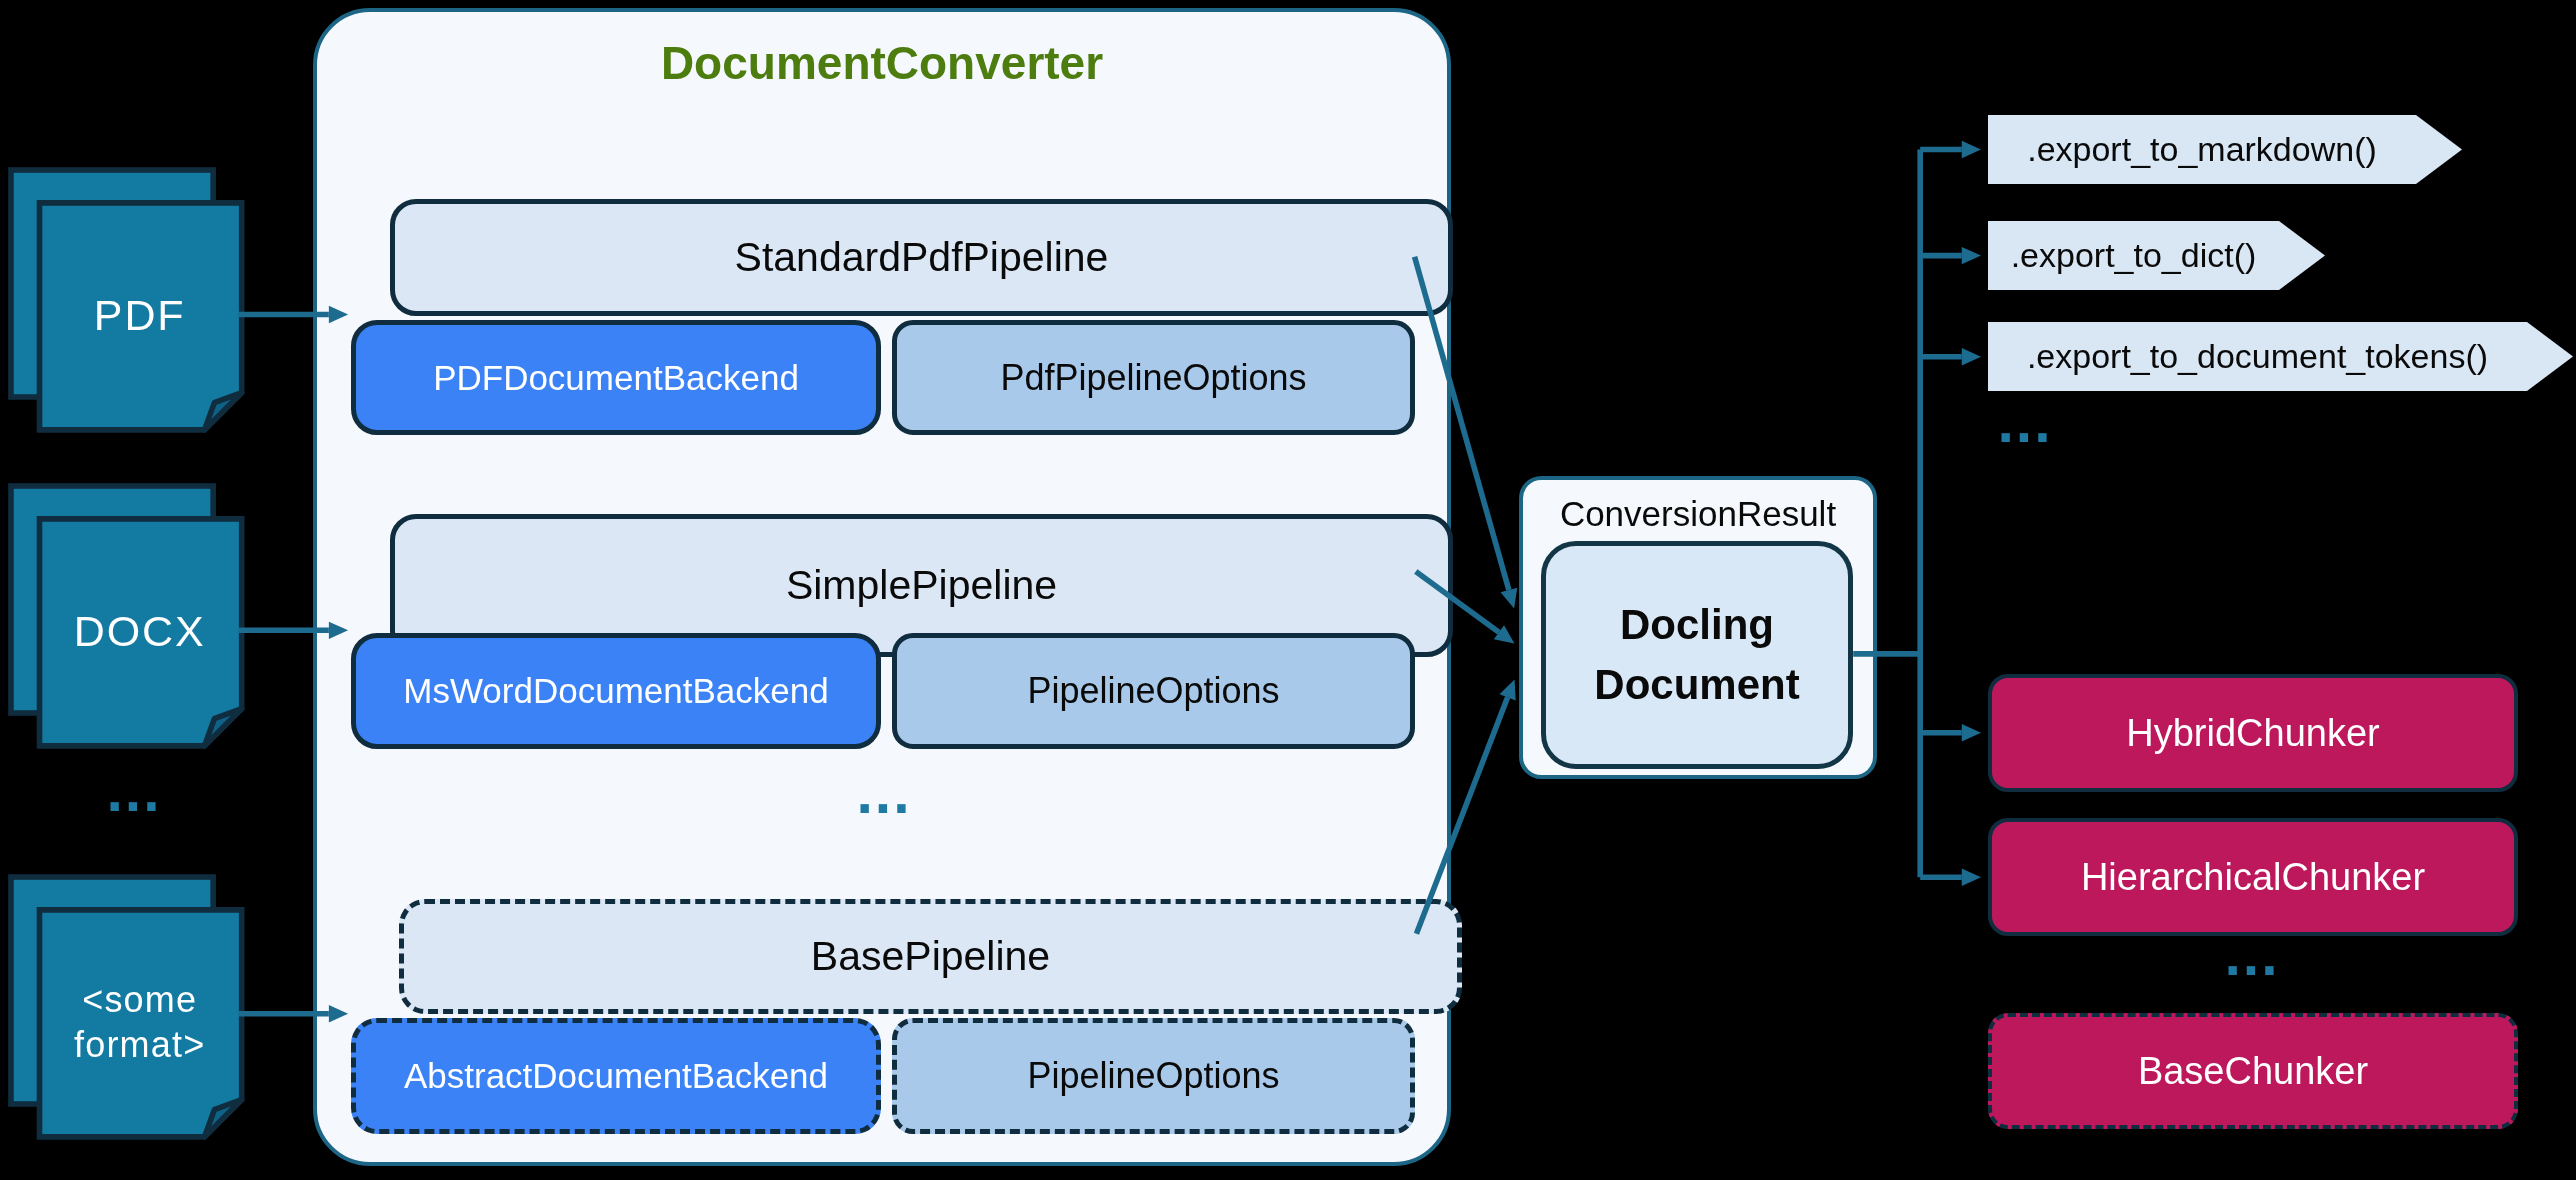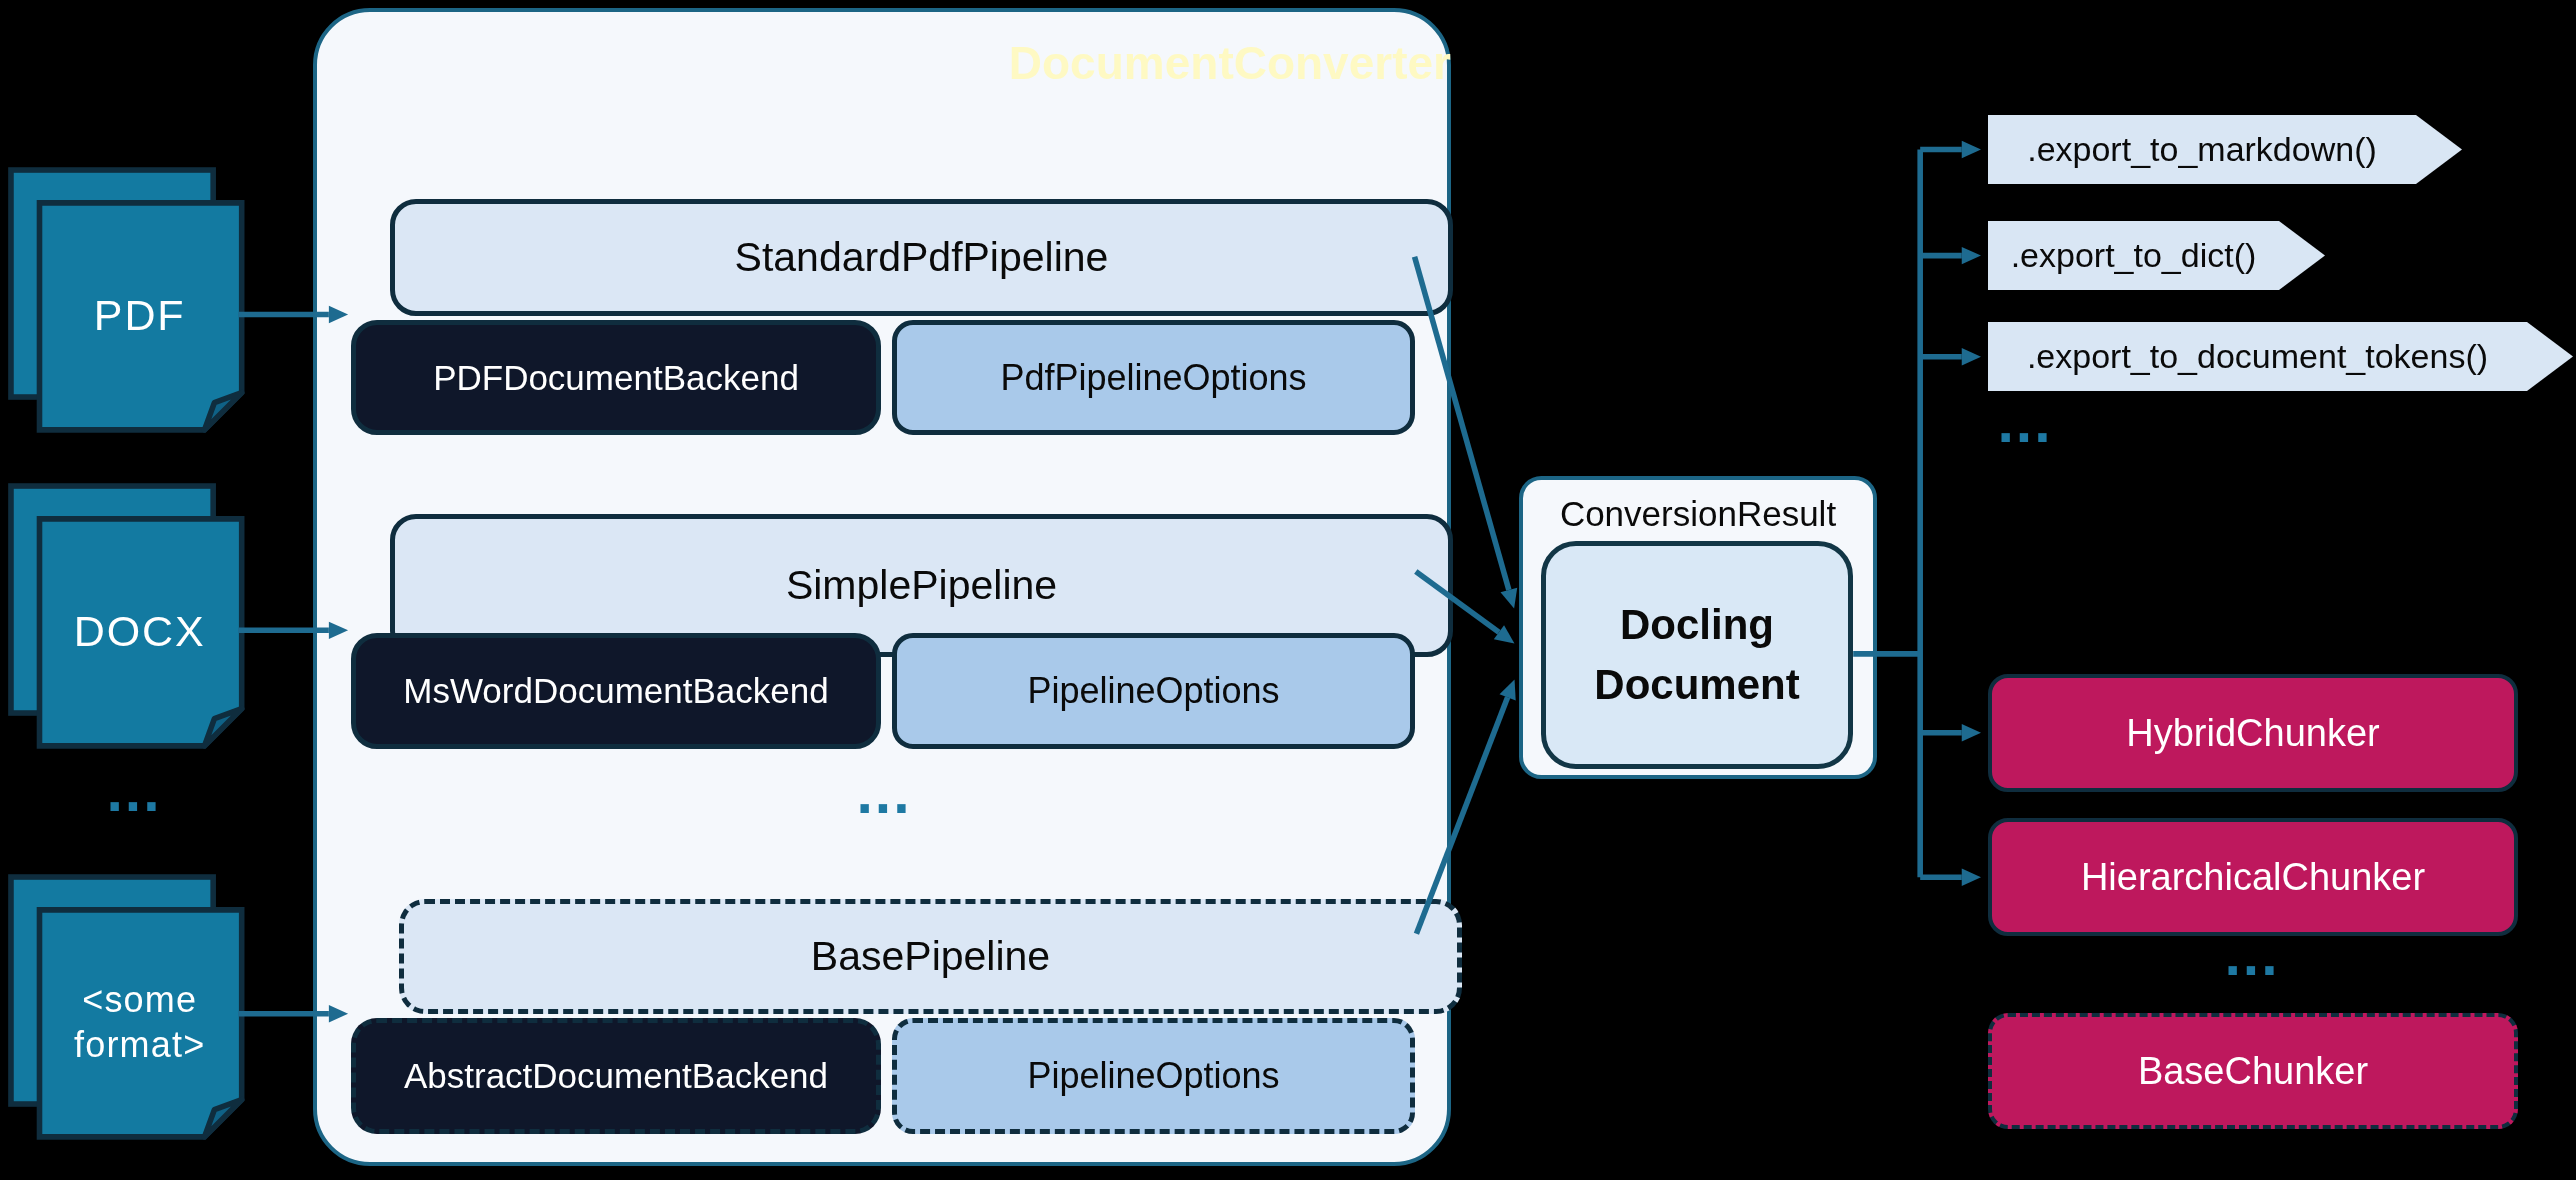--- a/index.html
+++ b/index.html
@@ -19,30 +19,30 @@
     color:#ffffff;font-size:43px;letter-spacing:1.9px;line-height:46px;
   }
   .doc-label.small{font-size:36px;letter-spacing:1.2px;line-height:45px;}
   
   .converter{
     position:absolute;left:313px;top:8px;width:1138px;height:1158px;
     background:#f5f8fc;border:4.3px solid #1c6585;border-radius:57px;
     box-sizing:border-box;z-index:1;
   }
   .converter-title{
-    position:absolute;left:313px;top:36px;width:1138px;text-align:right;
-    font-size:46px;font-weight:bold;color:#fef9c3;z-index:2;
+    position:absolute;left:313px;top:36px;width:1138px;text-align:center;
+    font-size:46px;font-weight:bold;color:#4d7c0f;z-index:2;
   }
   .pipe-name{
     position:absolute;background:#dbe7f5;border:5px solid #0f2d3e;border-radius:26px;
     box-sizing:border-box;display:flex;align-items:center;justify-content:center;
     font-size:41px;color:#0a0a0a;z-index:2;margin-left:39px;
   }
   .pipe-backend{
-    position:absolute;background:#0f172a;border:5px solid #0f2d3e;border-radius:26px;
+    position:absolute;background:#3b82f6;border:5px solid #0f2d3e;border-radius:26px;
     box-sizing:border-box;display:flex;align-items:center;justify-content:center;
     font-size:35px;color:#ffffff;z-index:2;
   }
   .pipe-options{
     position:absolute;background:#a9c9ea;border:5px solid #0f2d3e;border-radius:21px;
     box-sizing:border-box;display:flex;align-items:center;justify-content:center;
     font-size:36px;color:#0a0a0a;z-index:2;
   }
   .dashed{border-style:dashed !important;}
   

